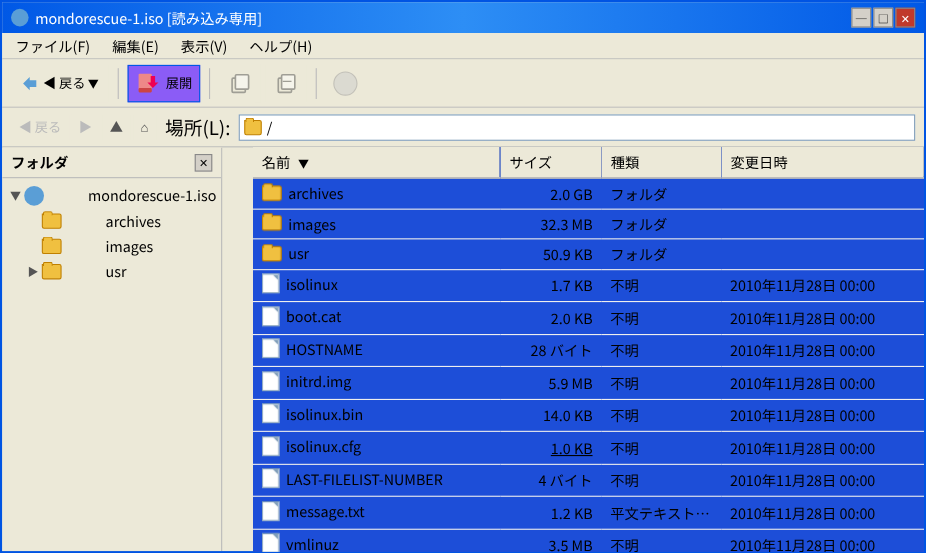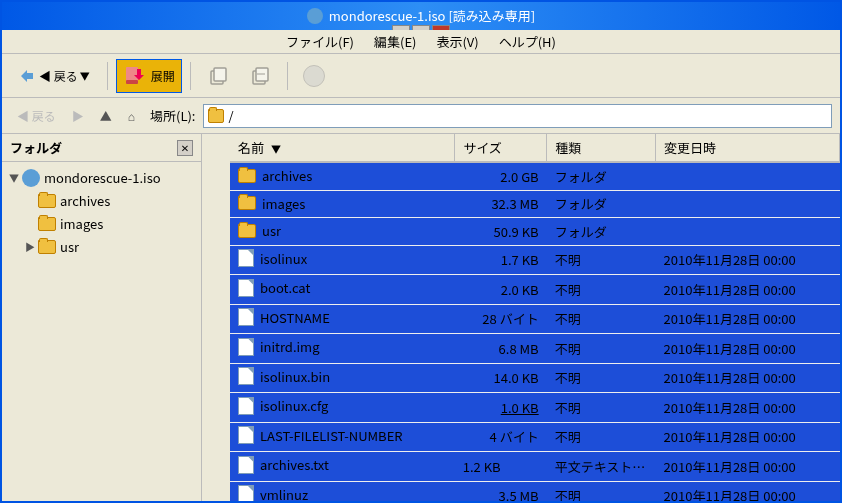--- a/index.html
+++ b/index.html
@@ -23,21 +23,20 @@
     }
 
     .title-bar {
       background: linear-gradient(to right, #0058e6, #2d8ef5, #0058e6);
       color: white;
       padding: 4px 8px;
       display: flex;
       align-items: center;
       justify-content: space-between;
       height: 28px;
-      flex-direction: column;
     }
     .title-bar-controls {
       display: flex;
       gap: 2px;
     }
     .title-bar-btn {
       width: 18px;
       height: 18px;
       background: #d4d0c8;
       border: 1px solid #888;
@@ -51,21 +50,20 @@
 
     
     .menu-bar {
       background: #ece9d8;
       border-bottom: 1px solid #bbb;
       padding: 2px 4px;
       display: flex;
       gap: 4px;
       height: 24px;
       align-items: center;
-      justify-content: center;
     }
     .menu-item {
       padding: 2px 8px;
       cursor: pointer;
       color: #000;
     }
 
     
     .toolbar {
       background: #ece9d8;
@@ -82,21 +80,21 @@
       gap: 4px;
       padding: 3px 6px;
       background: #ece9d8;
       border: 1px solid transparent;
       cursor: pointer;
       font-size: 12px;
       height: 34px;
     }
     .toolbar-btn.active {
       border: 1px solid #0058e6;
-      background: #eab308;
+      background: #8b5cf6;
     }
     .tb-icon {
       width: 24px;
       height: 24px;
       display: flex;
       align-items: center;
       justify-content: center;
     }
     .toolbar-sep {
       width: 1px;
@@ -136,21 +134,21 @@
       color: #555;
       height: 24px;
       display: flex;
       align-items: center;
     }
     .nav-btn.disabled {
       color: #bbb;
       cursor: default;
     }
     .address-label {
-      font-size: 13px;
+      font-size: 17px;
       white-space: nowrap;
     }
     .address-input {
       flex: 1;
       height: 24px;
       border: 1px solid #7f9db9;
       background: white;
       padding: 0 4px;
       font-size: 13px;
       display: flex;
@@ -272,20 +270,21 @@
       display: inline-block;
       width: 18px;
       height: 18px;
       background: #5a9ed6;
       border-radius: 50%;
       margin-right: 4px;
       flex-shrink: 0;
     }
     .tree-label {
       font-size: 13px;
+      margin-left: 36px;
     }
 
     
     .file-list {
       flex: 1;
       overflow: auto;
       background: #1d4ed8;
     }
     .file-table {
       width: 100%;
@@ -585,21 +584,21 @@
     <td class="col-type">不明</td>
     <td class="col-date">2010年11月28日 00:00</td>
   </tr>
             <tr>
     <td class="col-name">
       <div class="file-row-icon">
         <div class="file-icon-doc"></div>
         <span>initrd.img</span>
       </div>
     </td>
-    <td class="col-size" style="text-align:right;">6.8 MB</td>
+    <td class="col-size" style="text-align:right;">5.9 MB</td>
     <td class="col-type">不明</td>
     <td class="col-date">2010年11月28日 00:00</td>
   </tr>
             <tr>
     <td class="col-name">
       <div class="file-row-icon">
         <div class="file-icon-doc"></div>
         <span>isolinux.bin</span>
       </div>
     </td>
@@ -626,24 +625,24 @@
       </div>
     </td>
     <td class="col-size" style="text-align:right;">4 バイト</td>
     <td class="col-type">不明</td>
     <td class="col-date">2010年11月28日 00:00</td>
   </tr>
             <tr>
     <td class="col-name">
       <div class="file-row-icon">
         <div class="file-icon-doc"></div>
-        <span>archives.txt</span>
-      </div>
-    </td>
-    <td class="col-size" style="text-align:left;">1.2 KB</td>
+        <span>message.txt</span>
+      </div>
+    </td>
+    <td class="col-size" style="text-align:right;">1.2 KB</td>
     <td class="col-type">平文テキスト…</td>
     <td class="col-date">2010年11月28日 00:00</td>
   </tr>
             <tr>
     <td class="col-name">
       <div class="file-row-icon">
         <div class="file-icon-doc"></div>
         <span>vmlinuz</span>
       </div>
     </td>

